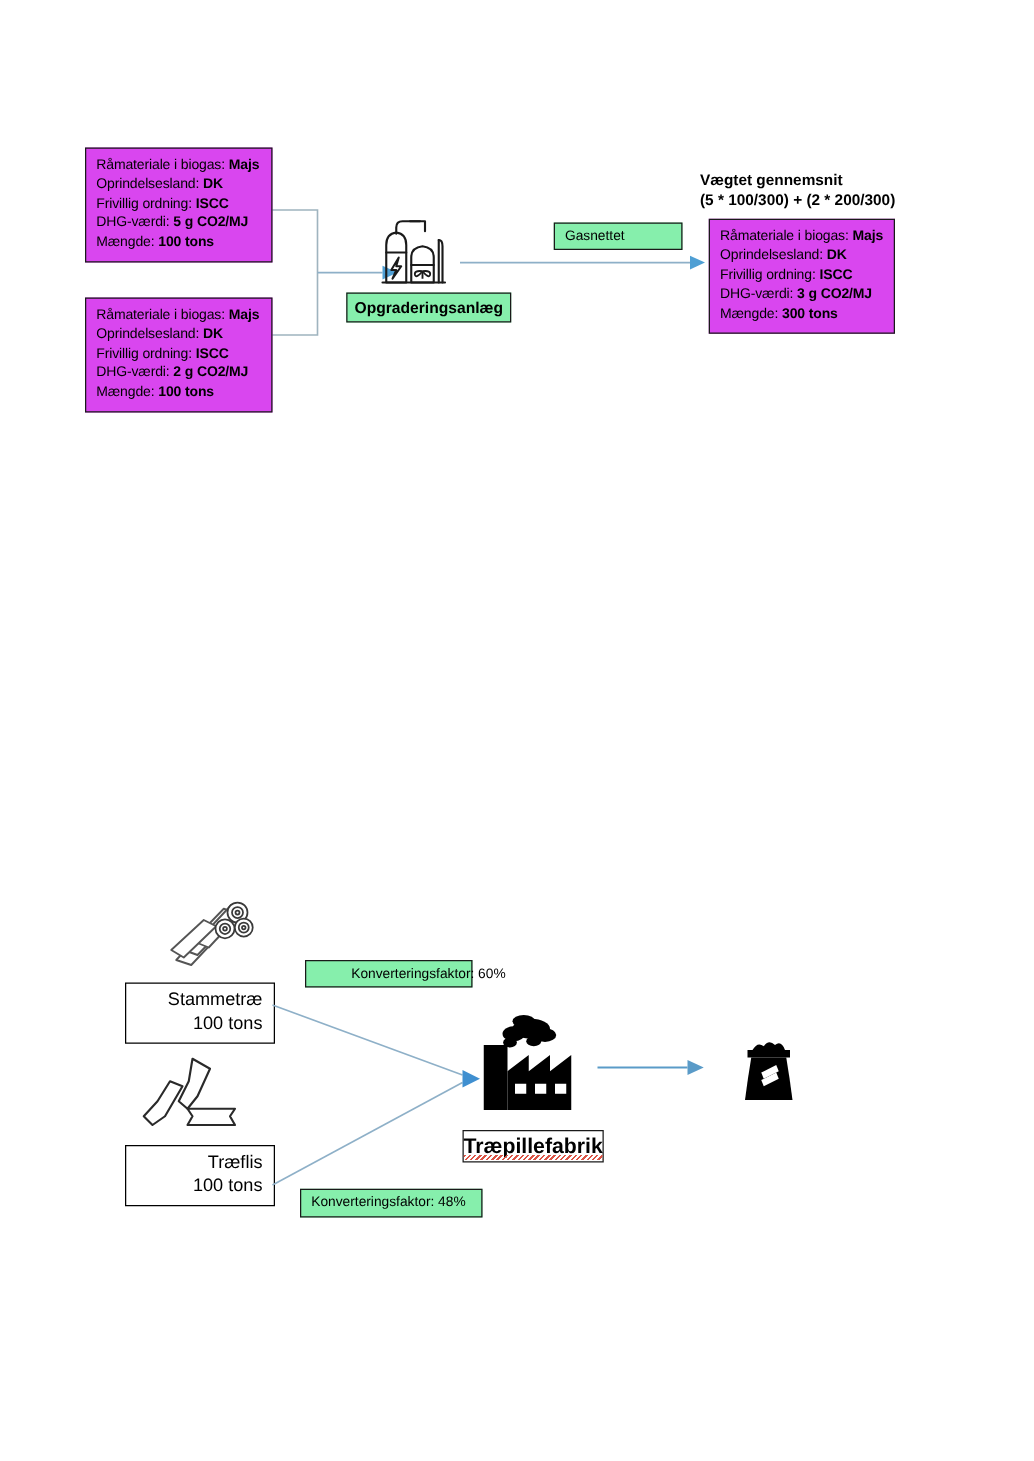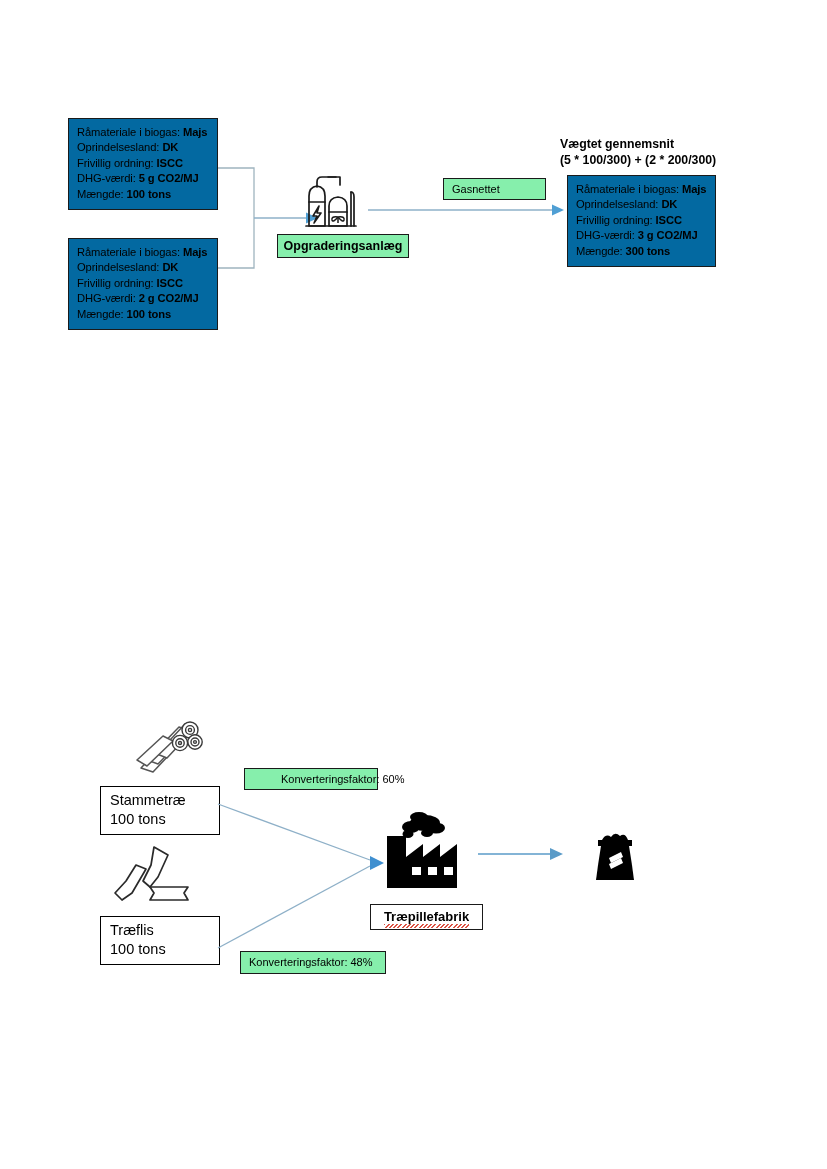--- a/index.html
+++ b/index.html
@@ -8,21 +8,21 @@
     font-family:"Liberation Sans", sans-serif;
     color:#000000;
     -webkit-font-smoothing:antialiased;
   }
   .canvas{position:absolute;left:0;top:0;width:827px;height:1169px;}
   .abs{position:absolute;}
 
   
   .infobox{
     border:1.3px solid #1a1a1a;
-    background:#0369a1;
+    background:#d946ef;
     box-sizing:border-box;
     padding:6px 8px 7px 8px;
   }
   .infobox .line{
     font-size:11.2px;
     line-height:15.4px;
     white-space:nowrap;
     letter-spacing:-0.1px;
   }
   .infobox .line b{font-weight:bold;}
@@ -41,28 +41,28 @@
   
   .caption{font-weight:bold;font-size:12.3px;line-height:16px;white-space:nowrap;}
 
   
   .matbox{
     border:1.6px solid #000000;
     background:#ffffff;
     box-sizing:border-box;
     padding:4px 9px 5px 9px;
   }
-  .matbox .l{font-size:14.5px;line-height:19px;white-space:nowrap;}
+  .matbox .l{font-size:14.5px;line-height:19px;white-space:nowrap;text-align:right;}
 
   .factory-label{
     border:1.2px solid #1a1a1a;background:#fff;box-sizing:border-box;
     display:flex;align-items:center;justify-content:center;
   }
   .factory-label .txt{
-    font-size:13px;font-weight:bold;line-height:16px;white-space:nowrap;
+    font-size:17px;font-weight:bold;line-height:16px;white-space:nowrap;
     position:relative;padding-bottom:1px;
   }
   .squiggle{
     position:absolute;left:0;right:0;bottom:-2px;height:4px;
     background-image:repeating-linear-gradient(135deg,#d94b3c 0 1.4px,transparent 1.4px 3px);
     opacity:.95;
   }
   svg{display:block;overflow:visible;}
 </style>
 </head>

